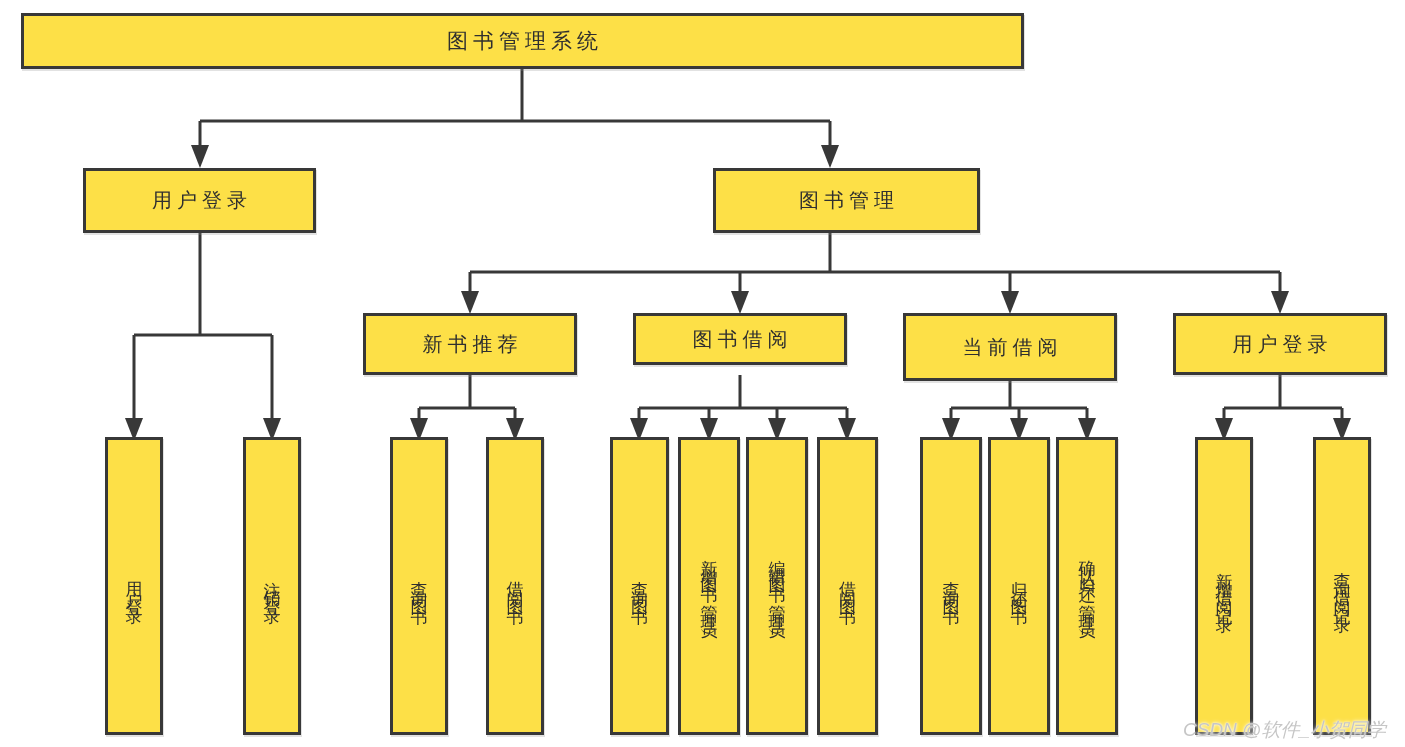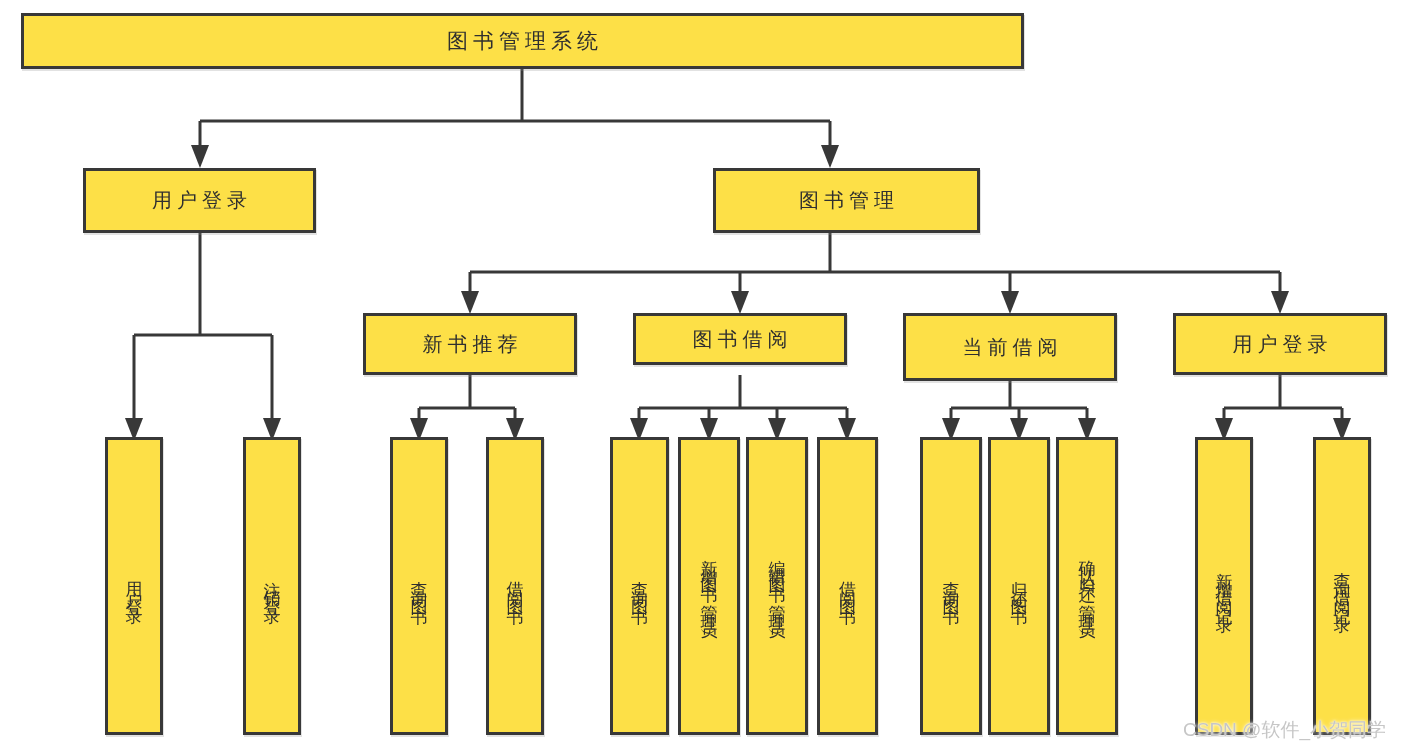--- a/index.html
+++ b/index.html
@@ -47,20 +47,21 @@
   }
   .watermark{
     position:absolute;
     left:1183px;
     top:717px;
     z-index:3;
     font-size:19px;
     color:var(--wm);
     text-shadow:0 0 2px #fff,0 0 4px #fff;
     white-space:nowrap;
+    font-style:italic;
   }
 </style>
 </head>
 <body>
 
 <div class="stage">
 
   <svg class="connectors" viewBox="0 0 1405 747" xmlns="http://www.w3.org/2000/svg">
     <g stroke="#383838" stroke-width="3" fill="none">
       <path d="M522 69 V121 M200 121 H830 M200 121 V163 M830 121 V163"></path>

